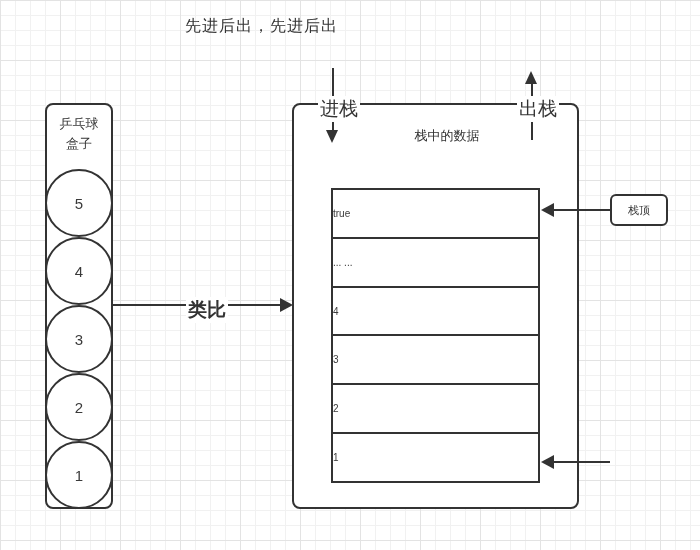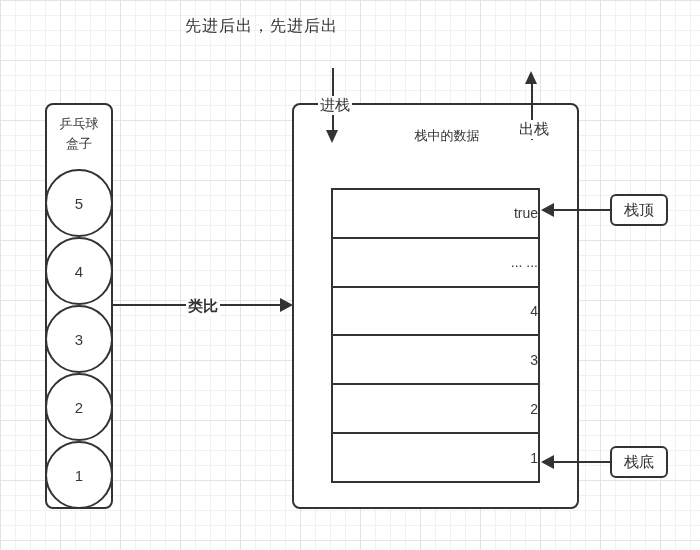--- a/index.html
+++ b/index.html
@@ -44,57 +44,57 @@
   
   .h-line{ position:absolute; height:2px; background:#333333; }
   .v-line{ position:absolute; width:2px; background:#333333; }
   .arrow{ position:absolute; width:0; height:0; }
   .arrow.right{ border-top:7px solid transparent; border-bottom:7px solid transparent; border-left:13px solid #333333; }
   .arrow.left { border-top:7px solid transparent; border-bottom:7px solid transparent; border-right:13px solid #333333; }
   .arrow.down { border-left:6px solid transparent; border-right:6px solid transparent; border-top:13px solid #333333; }
   .arrow.up   { border-left:6px solid transparent; border-right:6px solid transparent; border-bottom:13px solid #333333; }
   .line-label{
     position:absolute; background:#ffffff; padding:0 2px;
-    font-size:15px; color:#333333; white-space:nowrap;
+    font-size:19px; color:#333333; white-space:nowrap;
   }
   .analogy-line{ left:113px; top:304px; width:168px; }
   .analogy-head{ left:280px; top:298px; }
   .analogy-label{ left:186px; top:297px;font-weight:bold; }
   
   .stack-box{
     position:absolute; left:292px; top:103px; width:287px; height:406px;
     background:#ffffff; border:2px solid #333333; border-radius:8px;
   }
   .stack-title{
     position:absolute; left:292px; top:127px; width:287px;
     text-align:center; font-size:13px; color:#333333;padding-left:23px;
   }
   .push-line{ left:332px; top:68px; height:63px; }
   .push-head{ left:326px; top:130px; }
   .push-label{ left:318px; top:96px; }
   .pop-line{ left:531px; top:84px; height:56px; }
   .pop-head{ left:525px; top:71px; }
-  .pop-label{ left:517px; top:96px;margin-top:24px; }
+  .pop-label{ left:517px; top:96px; }
   
   .stack-table{
     position:absolute; left:331px; top:188px; width:209px; height:295px;
     background:#ffffff; border:2px solid #333333;
     display:flex; flex-direction:column;
   }
   .stack-row{
-    flex:1; display:flex; align-items:center; justify-content:flex-end;
-    font-size:14px; color:#3a3a3a; border-top:2px solid #333333;
+    flex:1; display:flex; align-items:center; justify-content:flex-start;
+    font-size:10px; color:#3a3a3a; border-top:2px solid #333333;
   }
   .stack-row:first-child{ border-top:none; }
   
   .pointer-box{
     position:absolute; left:610px; width:58px; height:32px;
     background:#ffffff; border:2px solid #333333; border-radius:6px;
     display:flex; align-items:center; justify-content:center;
-    font-size:15px; color:#333333;
+    font-size:11px; color:#333333;
   }
   .top-pointer-box{ top:194px; }
   .bottom-pointer-box{ top:446px; }
   .top-pointer-line{ left:550px; top:209px; width:60px; }
   .top-pointer-head{ left:541px; top:203px; }
   .bottom-pointer-line{ left:550px; top:461px; width:60px; }
   .bottom-pointer-head{ left:541px; top:455px; }
 </style>
 </head>
 <body>
@@ -161,17 +161,14 @@
   </div>
 
   <div class="h-line top-pointer-line"></div>
   <div class="arrow left top-pointer-head"></div>
   <div class="pointer-box top-pointer-box">
     <span>栈顶</span>
   </div>
 
   <div class="h-line bottom-pointer-line"></div>
   <div class="arrow left bottom-pointer-head"></div>
-  <div class="pointer-box bottom-pointer-box">
-    <span>栈底</span>
-  </div>
 
 </div>
 
 </body></html>

